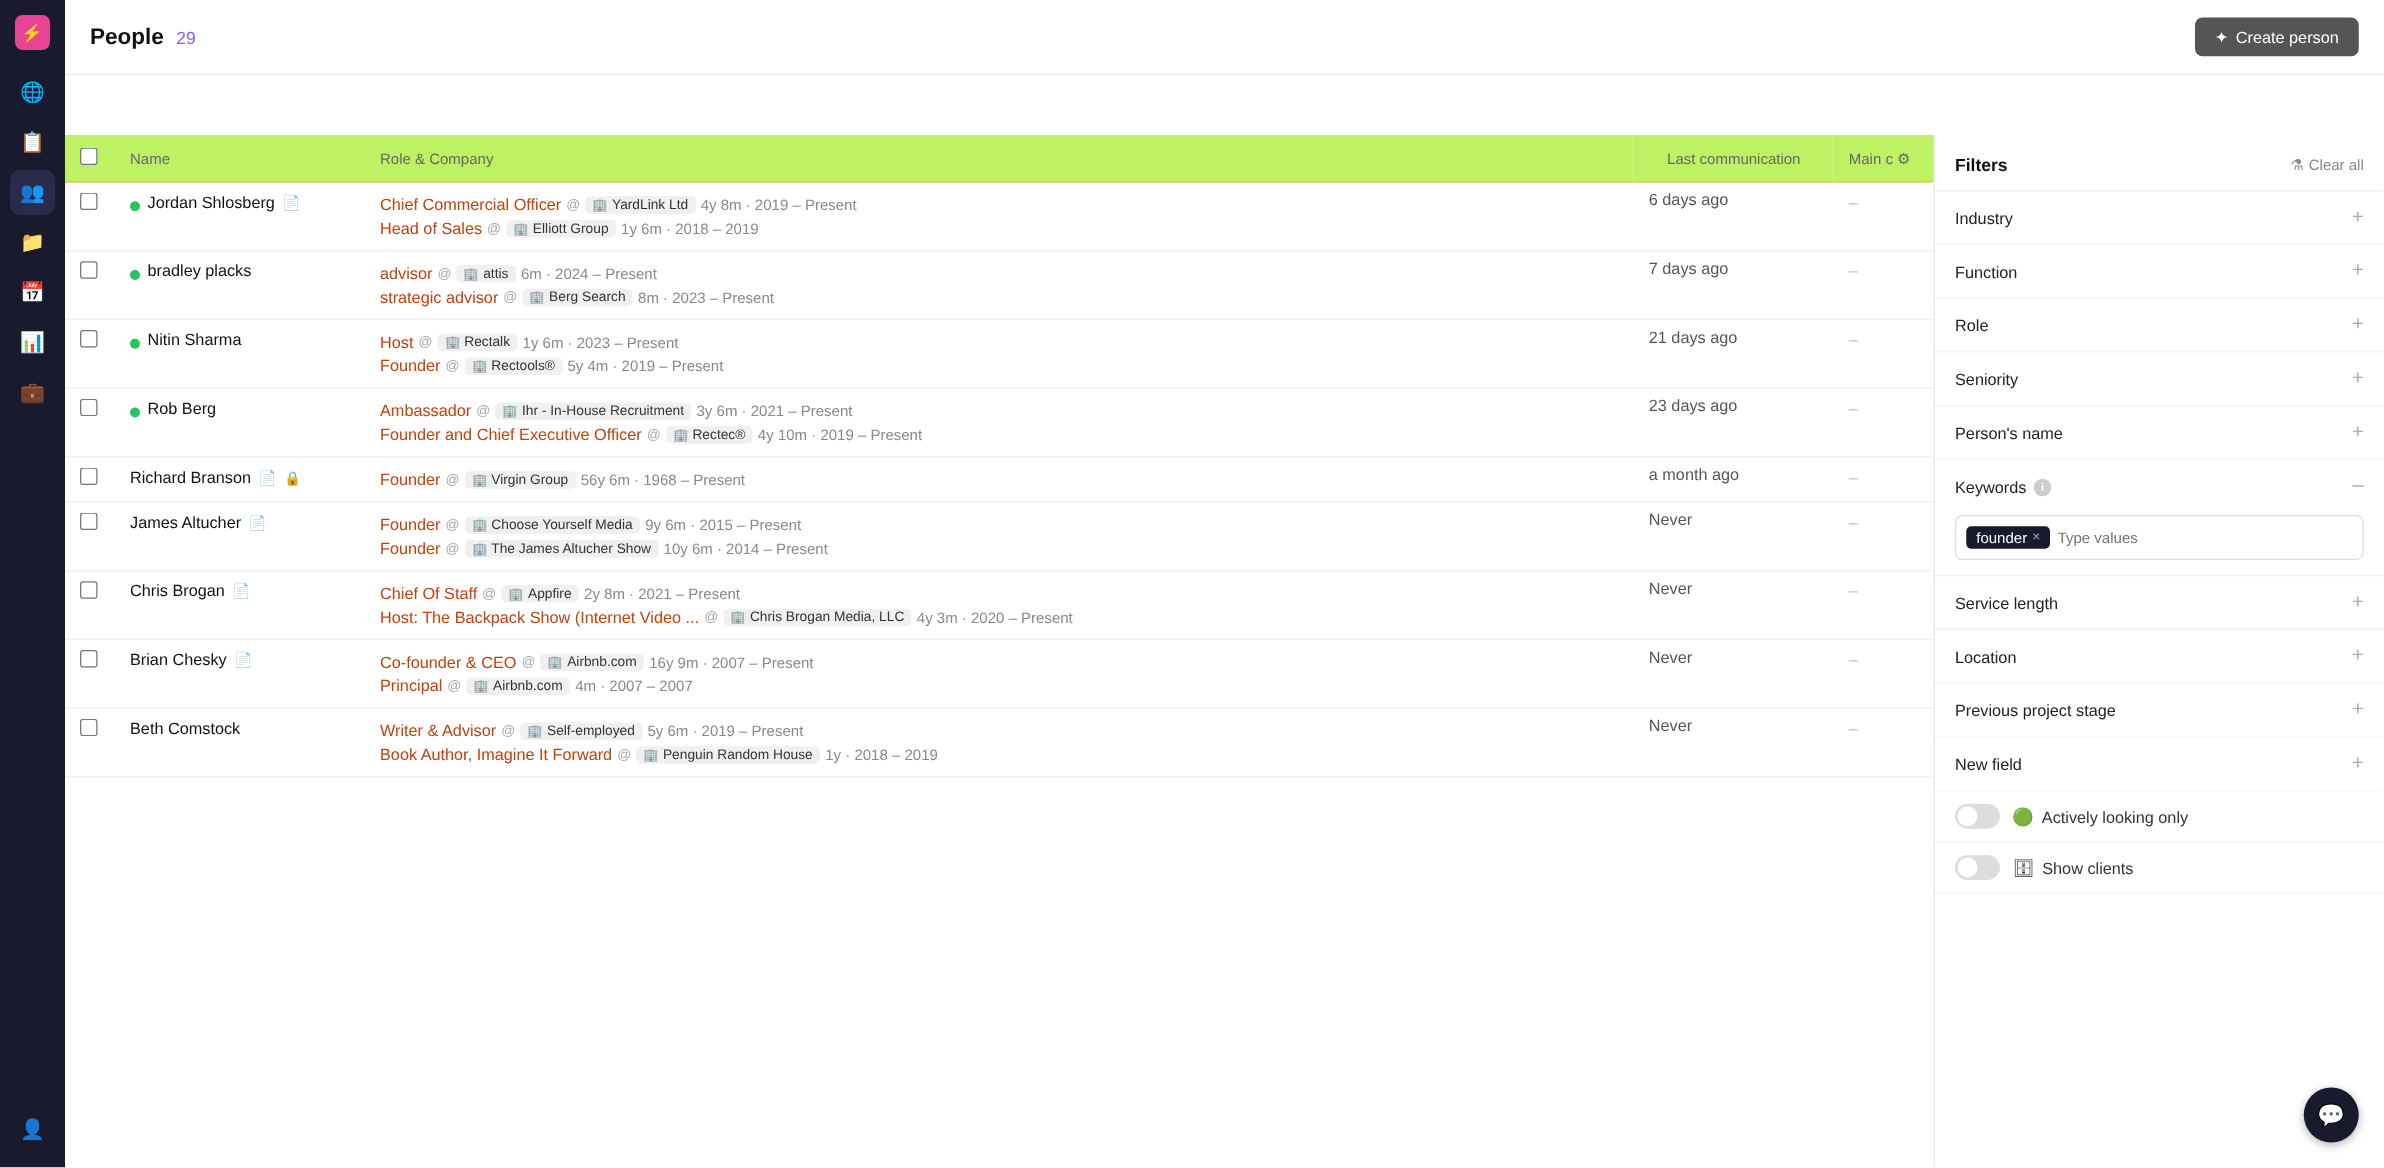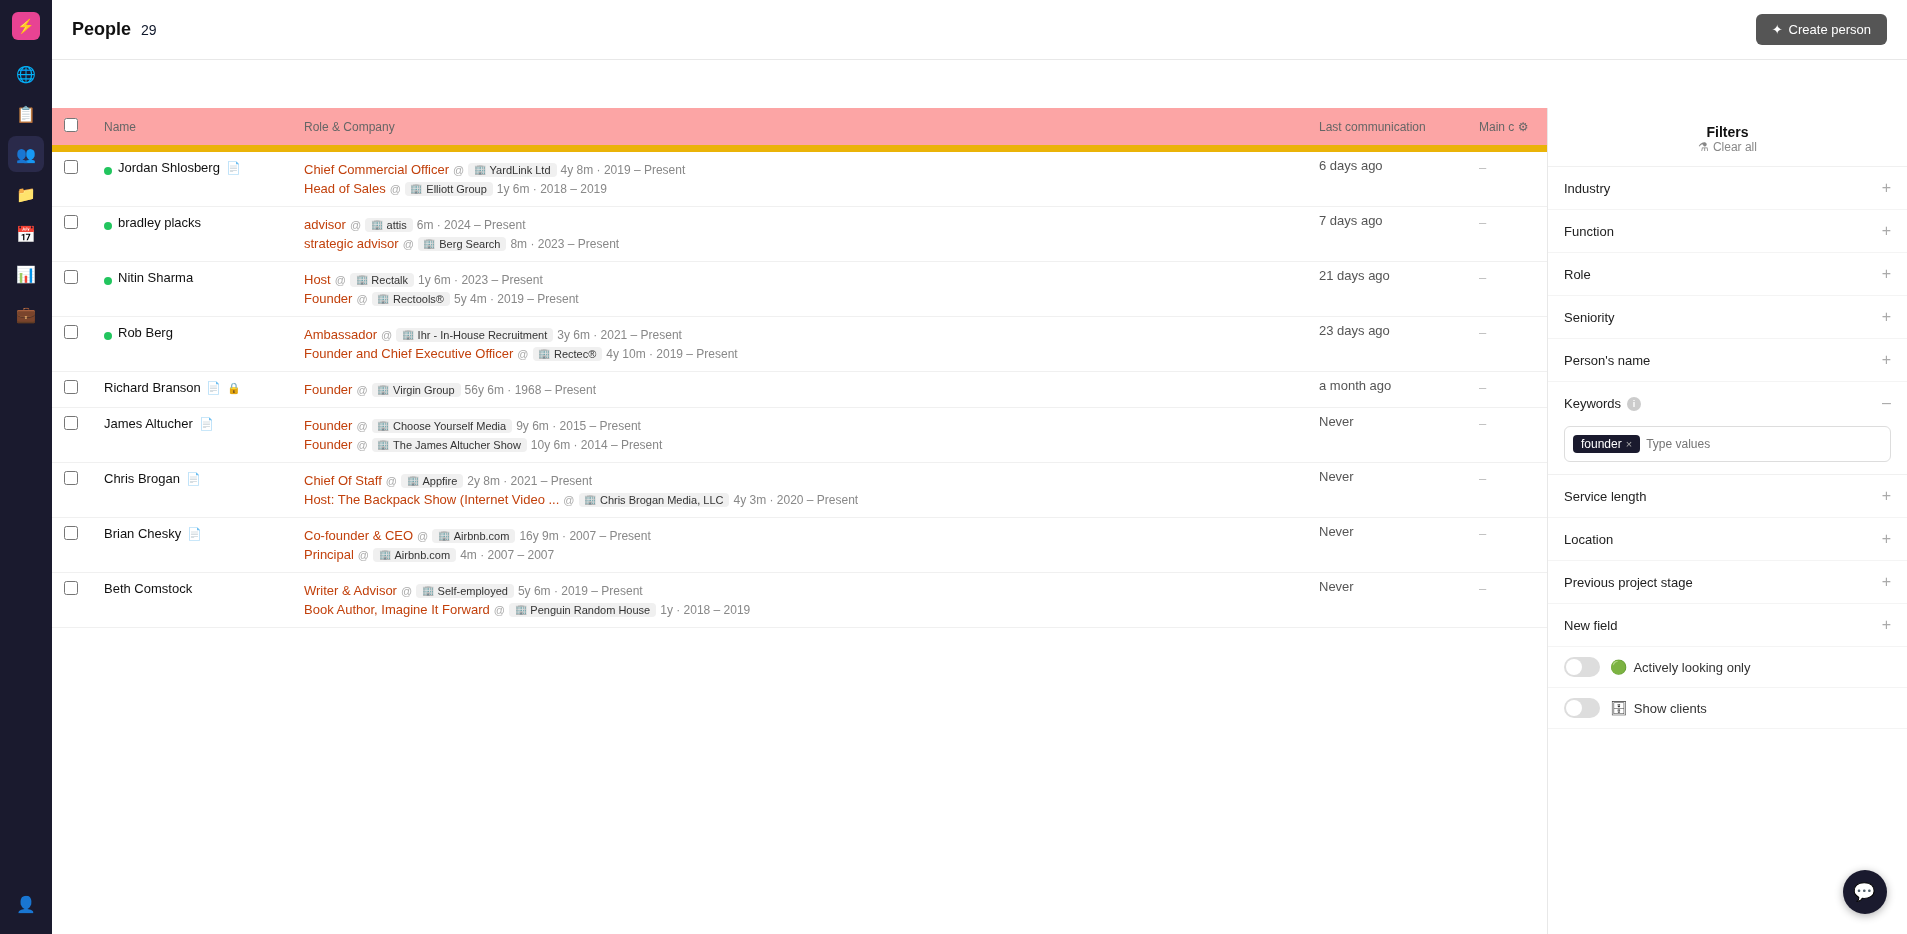--- a/index.html
+++ b/index.html
@@ -56,21 +56,21 @@
       background: #fff;
       gap: 10px;
     }
     .header-title {
       font-size: 18px;
       font-weight: 700;
       color: #111;
     }
     .header-count {
       font-size: 14px;
-      color: #0f172a;
+      color: #8b5cf6;
       font-weight: 400;
     }
     .header-spacer { flex: 1; }
     .create-btn {
       background: #555;
       color: #fff;
       border: none;
       padding: 8px 16px;
       border-radius: 6px;
       font-size: 13px;
@@ -91,35 +91,35 @@
       overflow-y: auto;
       overflow-x: hidden;
     }
 
     table {
       width: 100%;
       border-collapse: collapse;
     }
 
     thead th {
-      background: #fca5a5;
-      border-bottom: 7px solid #eab308;
+      background: #bef264;
+      border-bottom: 1px solid #eab308;
       padding: 10px 12px;
       text-align: left;
       font-weight: 500;
       font-size: 12px;
       color: #666;
       position: sticky;
       top: 0;
       z-index: 10;
     }
     thead th:first-child { width: 40px; }
     .col-name { width: 200px; }
     .col-role { min-width: 400px; }
-    .col-last { width: 160px; }
+    .col-last { width: 160px; text-align: center; }
     .col-main { width: 80px; }
 
     tbody tr { border-bottom: 1px solid #f0f0f0; }
 
     td {
       padding: 8px 12px;
       vertical-align: top;
     }
 
     .person-name {
@@ -179,21 +179,20 @@
       flex-shrink: 0;
       padding: 0;
     }
 
     .filters-header {
       display: flex;
       align-items: center;
       justify-content: space-between;
       padding: 16px 16px 12px;
       border-bottom: 1px solid #f0f0f0;
-      flex-direction: column;
     }
     .filters-title {
       font-weight: 600;
       font-size: 14px;
       color: #111;
     }
     .clear-all-btn {
       background: none;
       border: none;
       color: #888;

